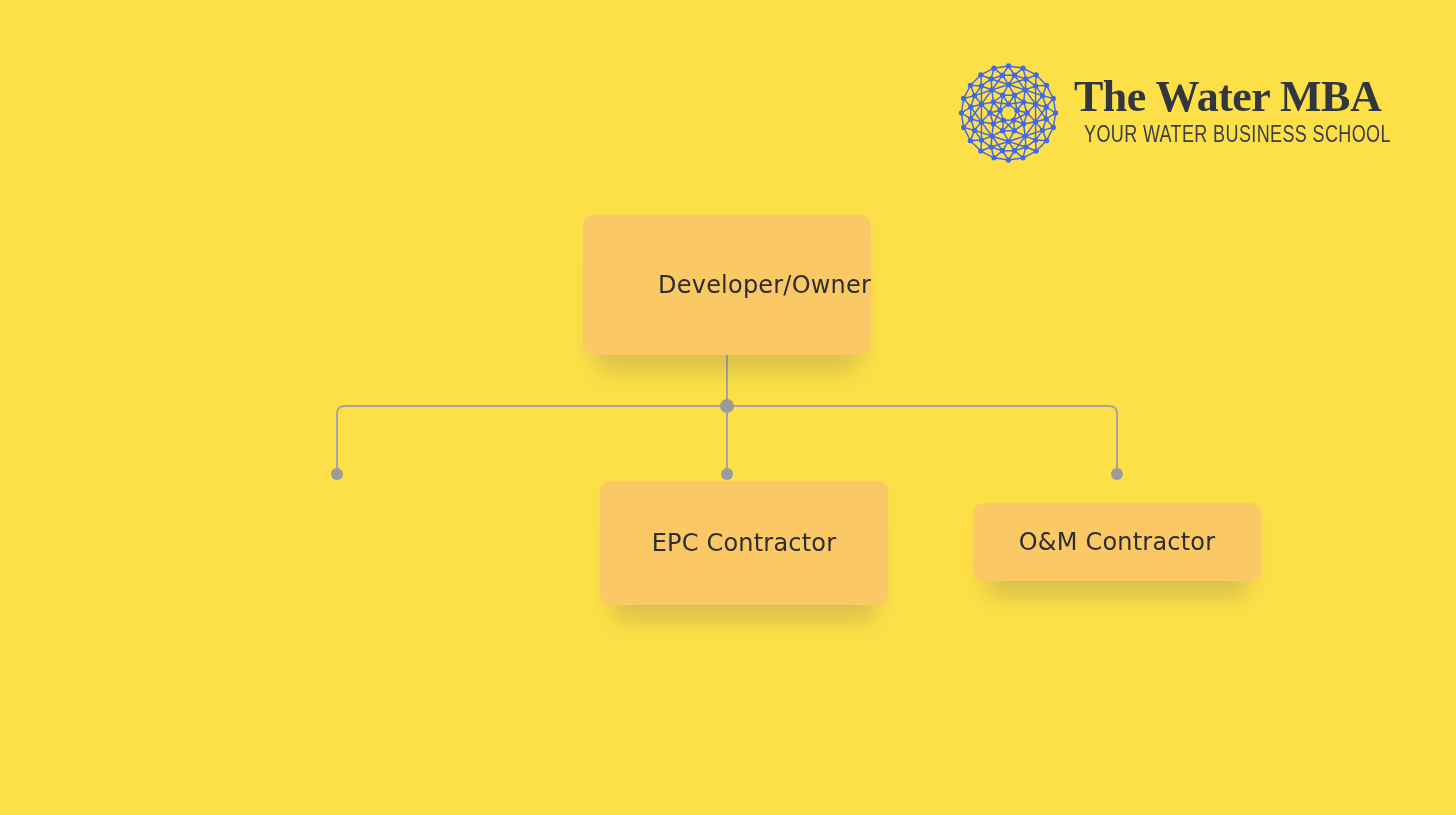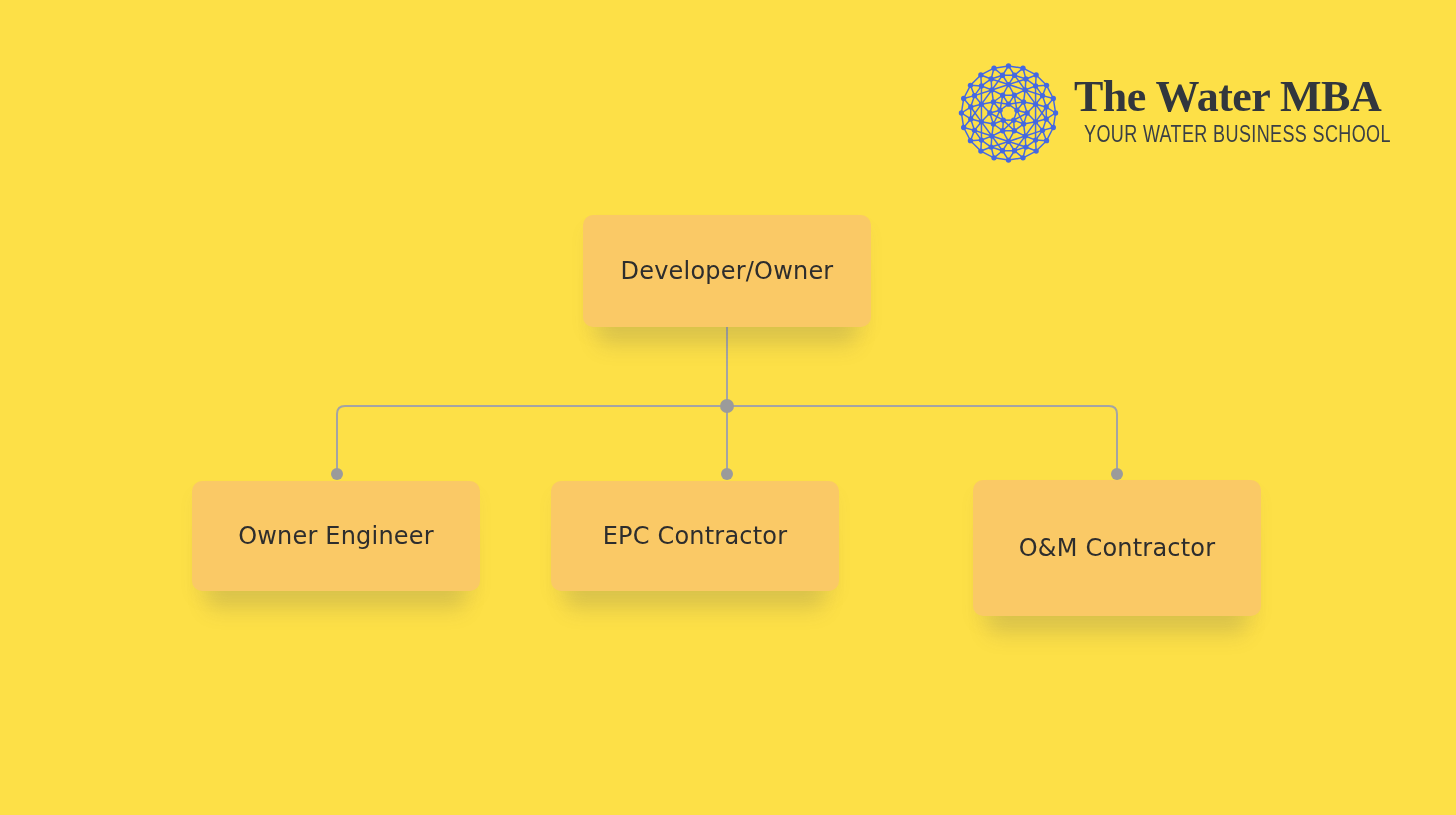--- a/index.html
+++ b/index.html
@@ -75,24 +75,24 @@
     box-shadow: 0 34px 20px -16px rgba(90, 90, 90, 0.18),
                 0 10px 16px rgba(120, 120, 120, 0.05);
   }
   .org-node .node-label {
     font-size: 24px;
     font-weight: 500;
     color: #2d2d2d;
     letter-spacing: 0.2px;
     white-space: nowrap;
   }
-  .node-root   { left: 583px; top: 215px; height: 112px; }
+  .node-root   { left: 583px; top: 215px; height: 140px; justify-content: flex-end; }
   .node-child1 { left: 192px; top: 481px; height: 110px; }
-  .node-child2 { left: 551px; top: 481px; height: 110px; }
-  .node-child3 { left: 973px; top: 480px; height: 136px; }
+  .node-child2 { left: 600px; top: 481px; height: 124px; }
+  .node-child3 { left: 973px; top: 503px; height: 78px; }
 </style>
 </head>
 <body>
 
 <div class="canvas">
 
   <header class="logo">
     <svg class="logo-icon" id="logo-icon" viewBox="0 0 104 104">
         <line x1="52.0" y1="4.0" x2="66.8" y2="6.3" stroke="#4468e2" stroke-width="1.5"></line>
         <line x1="66.8" y1="6.3" x2="80.2" y2="13.2" stroke="#4468e2" stroke-width="1.5"></line>
@@ -358,23 +358,20 @@
     <circle cx="727" cy="406" r="7" fill="#9b9b9b"></circle>
     <circle cx="337" cy="474" r="6" fill="#9b9b9b"></circle>
     <circle cx="727" cy="474" r="6" fill="#9b9b9b"></circle>
     <circle cx="1117" cy="474" r="6" fill="#9b9b9b"></circle>
   </svg>
 
   <div class="org-node node-root">
     <span class="node-label">Developer/Owner</span>
   </div>
 
-  <div class="org-node node-child1">
-    <span class="node-label">Owner Engineer</span>
-  </div>
 
   <div class="org-node node-child2">
     <span class="node-label">EPC Contractor</span>
   </div>
 
   <div class="org-node node-child3">
     <span class="node-label">O&amp;M Contractor</span>
   </div>
 
 </div>

